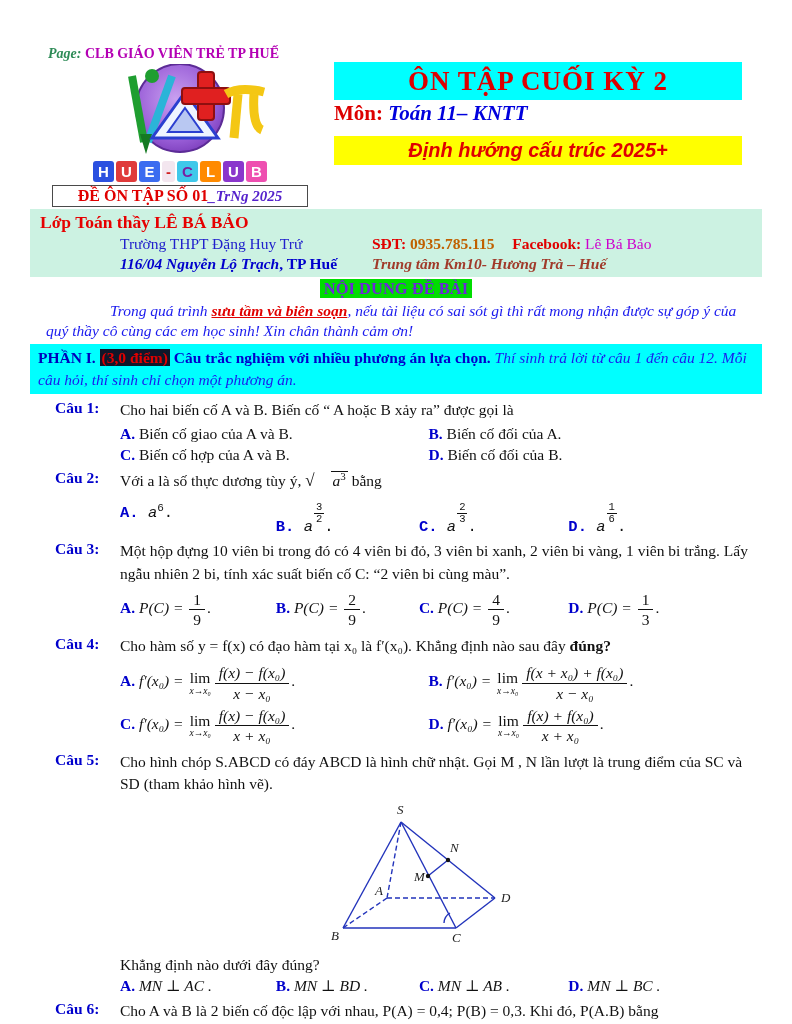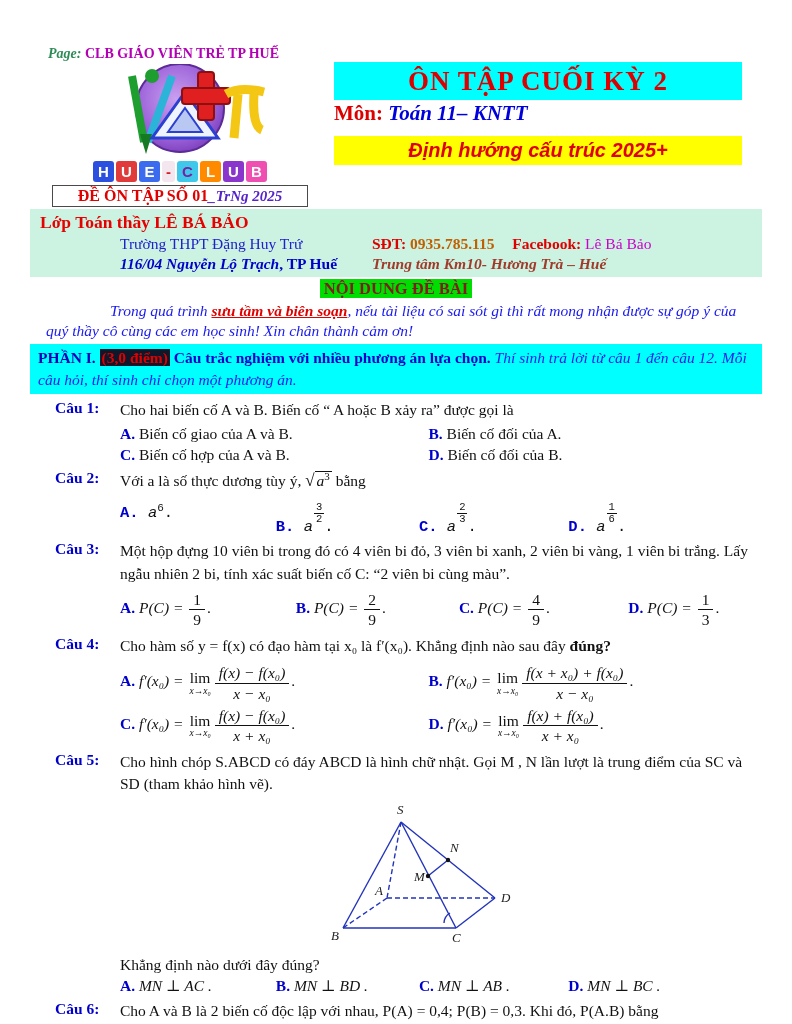--- a/index.html
+++ b/index.html
@@ -45,21 +45,21 @@
   .t-phone-label { color:#e00000; font-weight:bold; }
   .t-phone { color:#c06000; font-weight:bold; }
   .t-fb-label { color:#e00000; font-weight:bold; margin-left:14px; }
   .t-fb { color:#cc00cc; }
   .t-addr { margin-left:80px; width:252px; color:#0000cc; font-weight:bold; }
   .t-addr .it { font-style:italic; }
   .t-center { color:#a03a2a; font-weight:bold; font-style:italic; }
 
   
   .content-header { text-align:center; margin-top:2px; }
-  .content-header span { background:#00dd00; color:#7f1d1d; font-weight:bold; font-size:16.5px; padding:0 4px; }
+  .content-header span { background:#00dd00; color:#6d28d9; font-weight:bold; font-size:16.5px; padding:0 4px; }
   .intro { color:#1a1aee; font-style:italic; margin:2px 16px 2px 16px; text-indent:64px; line-height:1.32; }
   .intro .hl { color:#e00000; font-weight:bold; text-decoration:underline; }
 
   
   .part1 { background:#00ffff; padding:3px 8px 4px 8px; line-height:1.4; margin-top:2px; }
   .part1-label { color:#0000bb; font-weight:bold; }
   .part1-points { background:#0f172a; color:#e00000; font-weight:bold; padding:0 2px; }
   .part1-bold { color:#0000cc; font-weight:bold; }
   .part1-italic { color:#1a1aee; font-style:italic; }
 
@@ -81,21 +81,21 @@
   .frac .fden { display:block; padding:0 4px; line-height:1.25; }
 
   
   .lim { display:inline-block; vertical-align:middle; text-align:center; line-height:1; margin:0 2px; }
   .lim .lw { display:block; font-style:normal; }
   .lim .ls { display:block; font-size:9.5px; margin-top:1px; }
 
   
   .sqrt { white-space:nowrap; }
   .sqrt .rad { font-style:normal; font-size:17px; }
-  .sqrt .bar { border-top:1.2px solid #111; padding:0 2px; }
+  .sqrt .bar { border-top:1.2px solid #111; padding:0 2px;margin-left:16px; }
 
   
   .supfrac { display:inline-block; vertical-align:8px; text-align:center; font-size:10.5px; line-height:1.1; margin-left:1px; }
   .supfrac .sn { display:block; border-bottom:1px solid #111; padding:0 2px; }
   .supfrac .sd { display:block; padding:0 2px; }
   sup { font-size:11px; }
 
   .fig-wrap { text-align:center; margin:4px 0 2px 0; }
   .q5-sub { margin-top:2px; }
 </style>
@@ -227,21 +227,21 @@
         <div><span class="olet">C.</span> <span class="m">a</span><span class="supfrac"><span class="sn">2</span><span class="sd">3</span></span><span>.</span></div>
         <div><span class="olet">D.</span> <span class="m">a</span><span class="supfrac"><span class="sn">1</span><span class="sd">6</span></span><span>.</span></div>
       </div>
     </div>
   </div>
 
   <div class="q">
     <div class="qnum">Câu 3:</div>
     <div class="qbody">
       <div class="qtext">Một hộp đựng 10 viên bi trong đó có 4 viên bi đỏ, 3 viên bi xanh, 2 viên bi vàng, 1 viên bi trắng. Lấy ngẫu nhiên 2 bi, tính xác suất biến cố C: “2 viên bi cùng màu”.</div>
-      <div class="opts opts4" style="margin-top:5px;gap:20px;">
+      <div class="opts opts4" style="margin-top:5px;">
         <div><span class="olet">A.</span> <span class="m">P(C) = </span><span class="frac"><span class="fnum">1</span><span class="fden">9</span></span><span>.</span></div>
         <div><span class="olet">B.</span> <span class="m">P(C) = </span><span class="frac"><span class="fnum">2</span><span class="fden">9</span></span><span>.</span></div>
         <div><span class="olet">C.</span> <span class="m">P(C) = </span><span class="frac"><span class="fnum">4</span><span class="fden">9</span></span><span>.</span></div>
         <div><span class="olet">D.</span> <span class="m">P(C) = </span><span class="frac"><span class="fnum">1</span><span class="fden">3</span></span><span>.</span></div>
       </div>
     </div>
   </div>
 
   <div class="q">
     <div class="qnum">Câu 4:</div>

